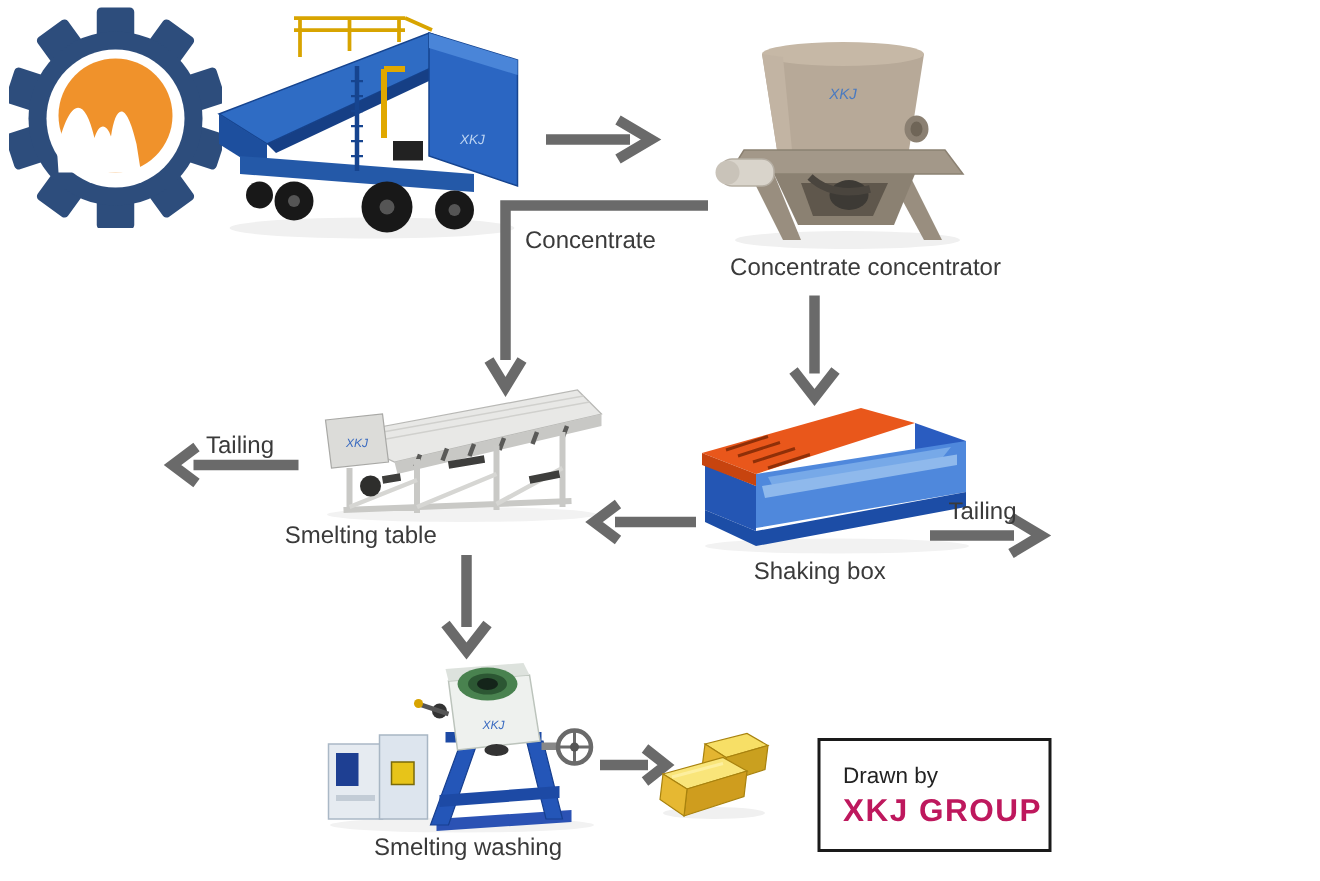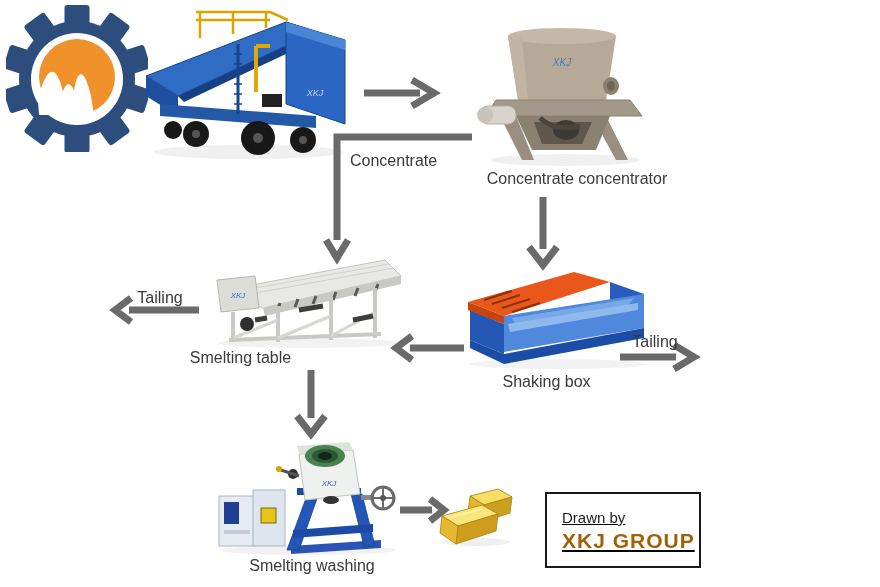--- a/index.html
+++ b/index.html
@@ -14,24 +14,23 @@
   }
   .label.left-align{text-align:left;}
   .arrow{position:absolute; overflow:visible;}
   .arrow path, .arrow polyline{
     fill:none; stroke:#6a6a6a; stroke-width:7; stroke-linecap:butt; stroke-linejoin:miter;
   }
   #credit-box{
     position:absolute; left:545px; top:492px; width:156px; height:76px;
     border:2px solid #1a1a1a; background:#fff; box-sizing:border-box;
     padding:15px 0 16px 15px;
-    text-decoration:underline;
   }
   #credit-prefix{font-size:15px; color:#222;}
-  #credit-name{font-size:21px; font-weight:bold; color:#a16207; letter-spacing:1px; margin-top:3px;}
+  #credit-name{font-size:21px; font-weight:bold; color:#be185d; letter-spacing:1px; margin-top:3px;}
   svg text{font-family:"Liberation Sans", sans-serif;}
 </style>
 </head>
 <body>
 
 <div id="stage">
 
   <svg class="abs" style="left:6px;top:2px" width="142" height="150" viewBox="0 0 142 150">
     <g>
       <g fill="#2d4d7c">

